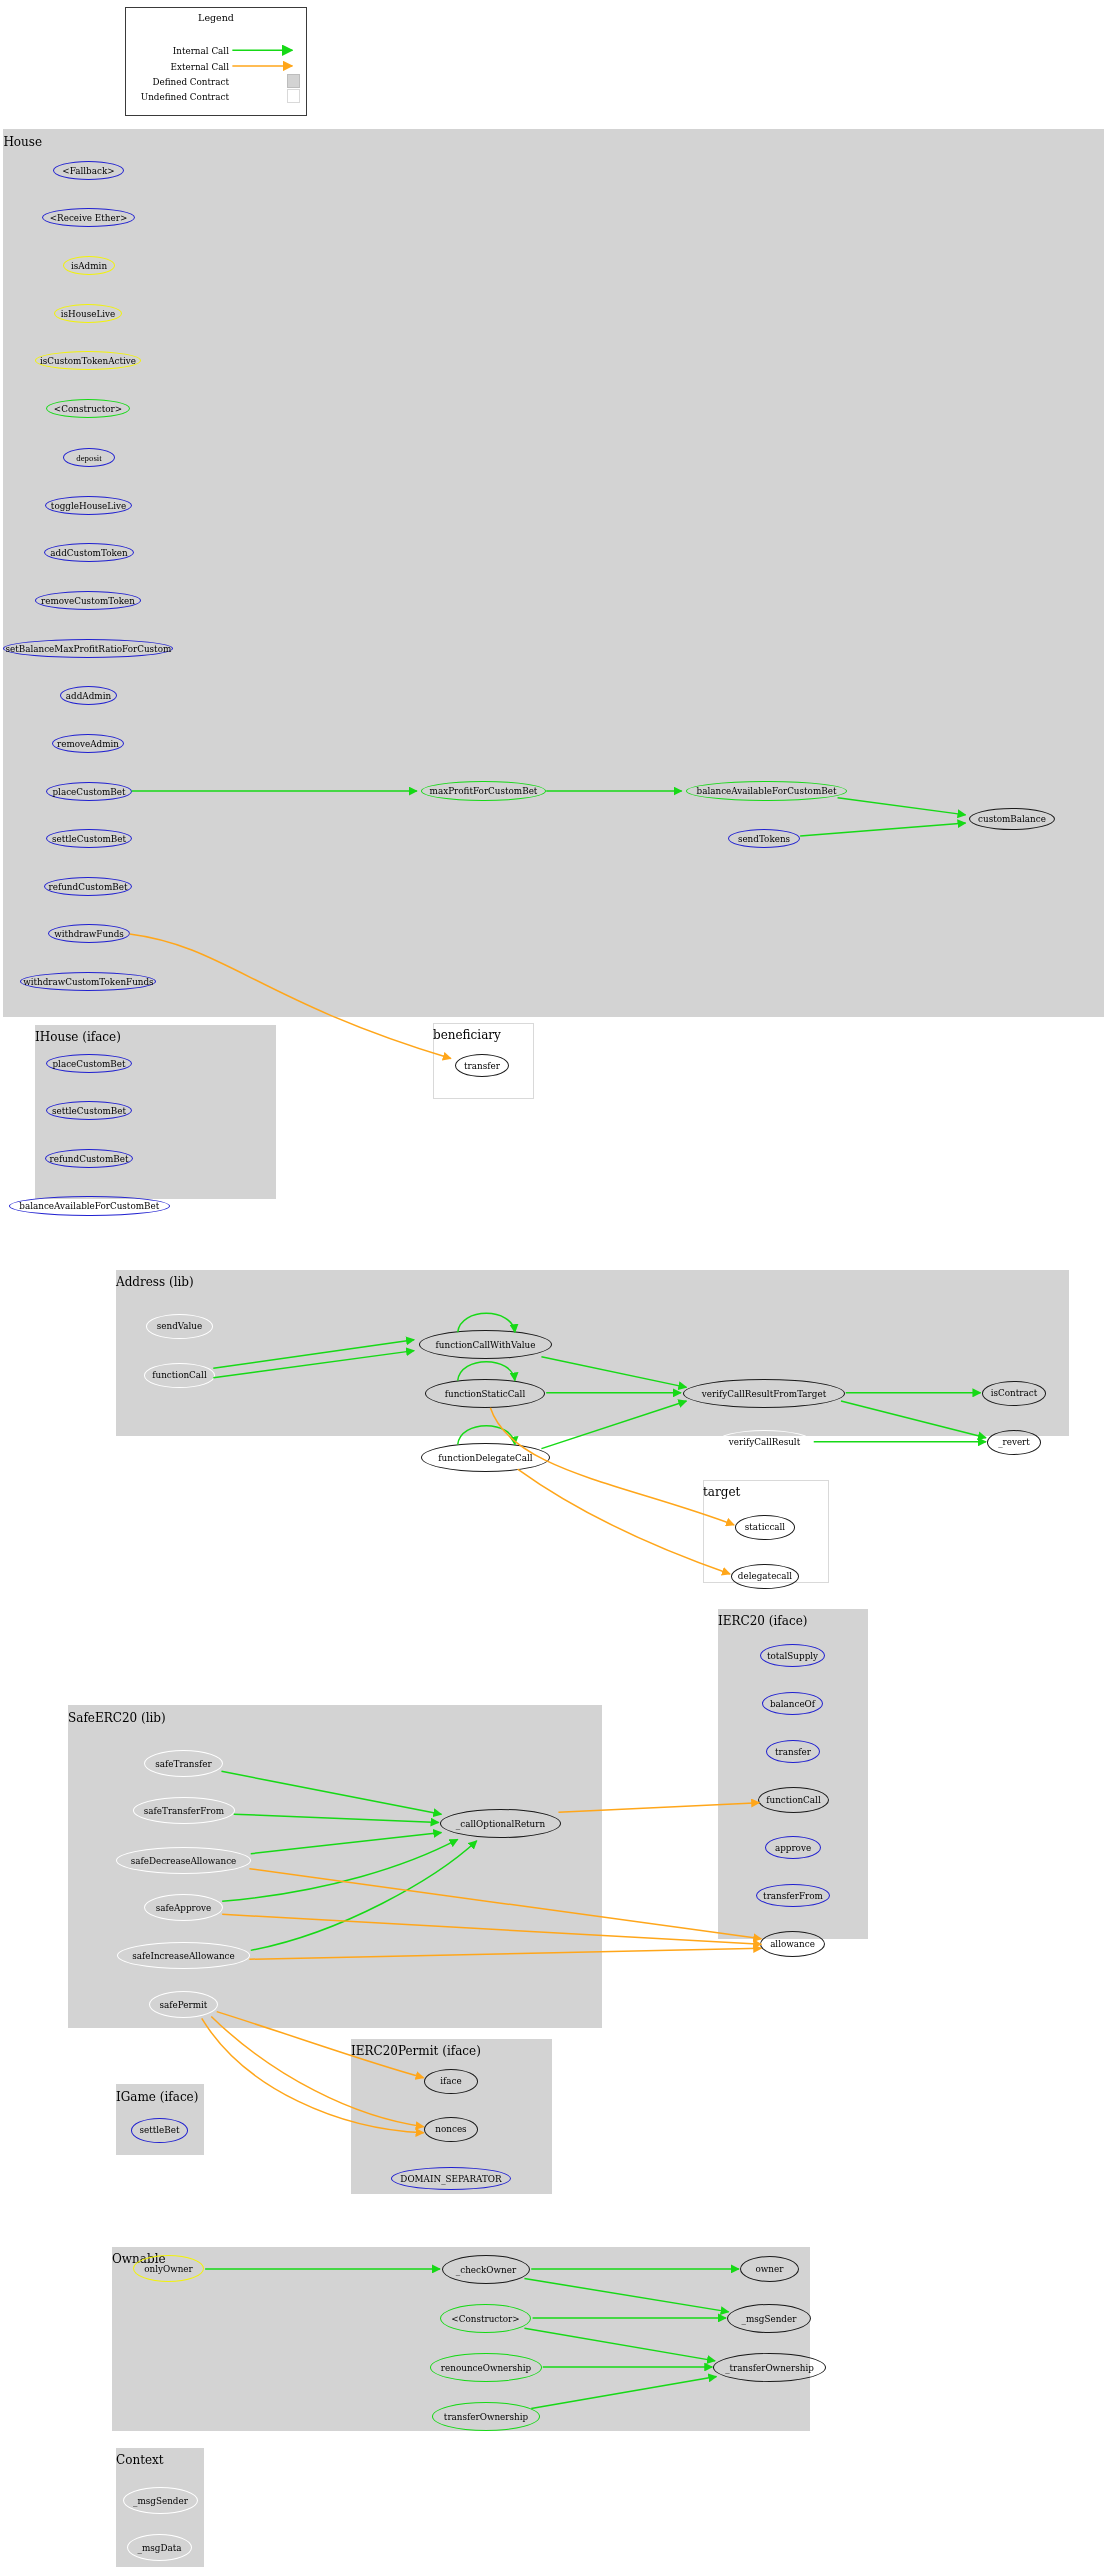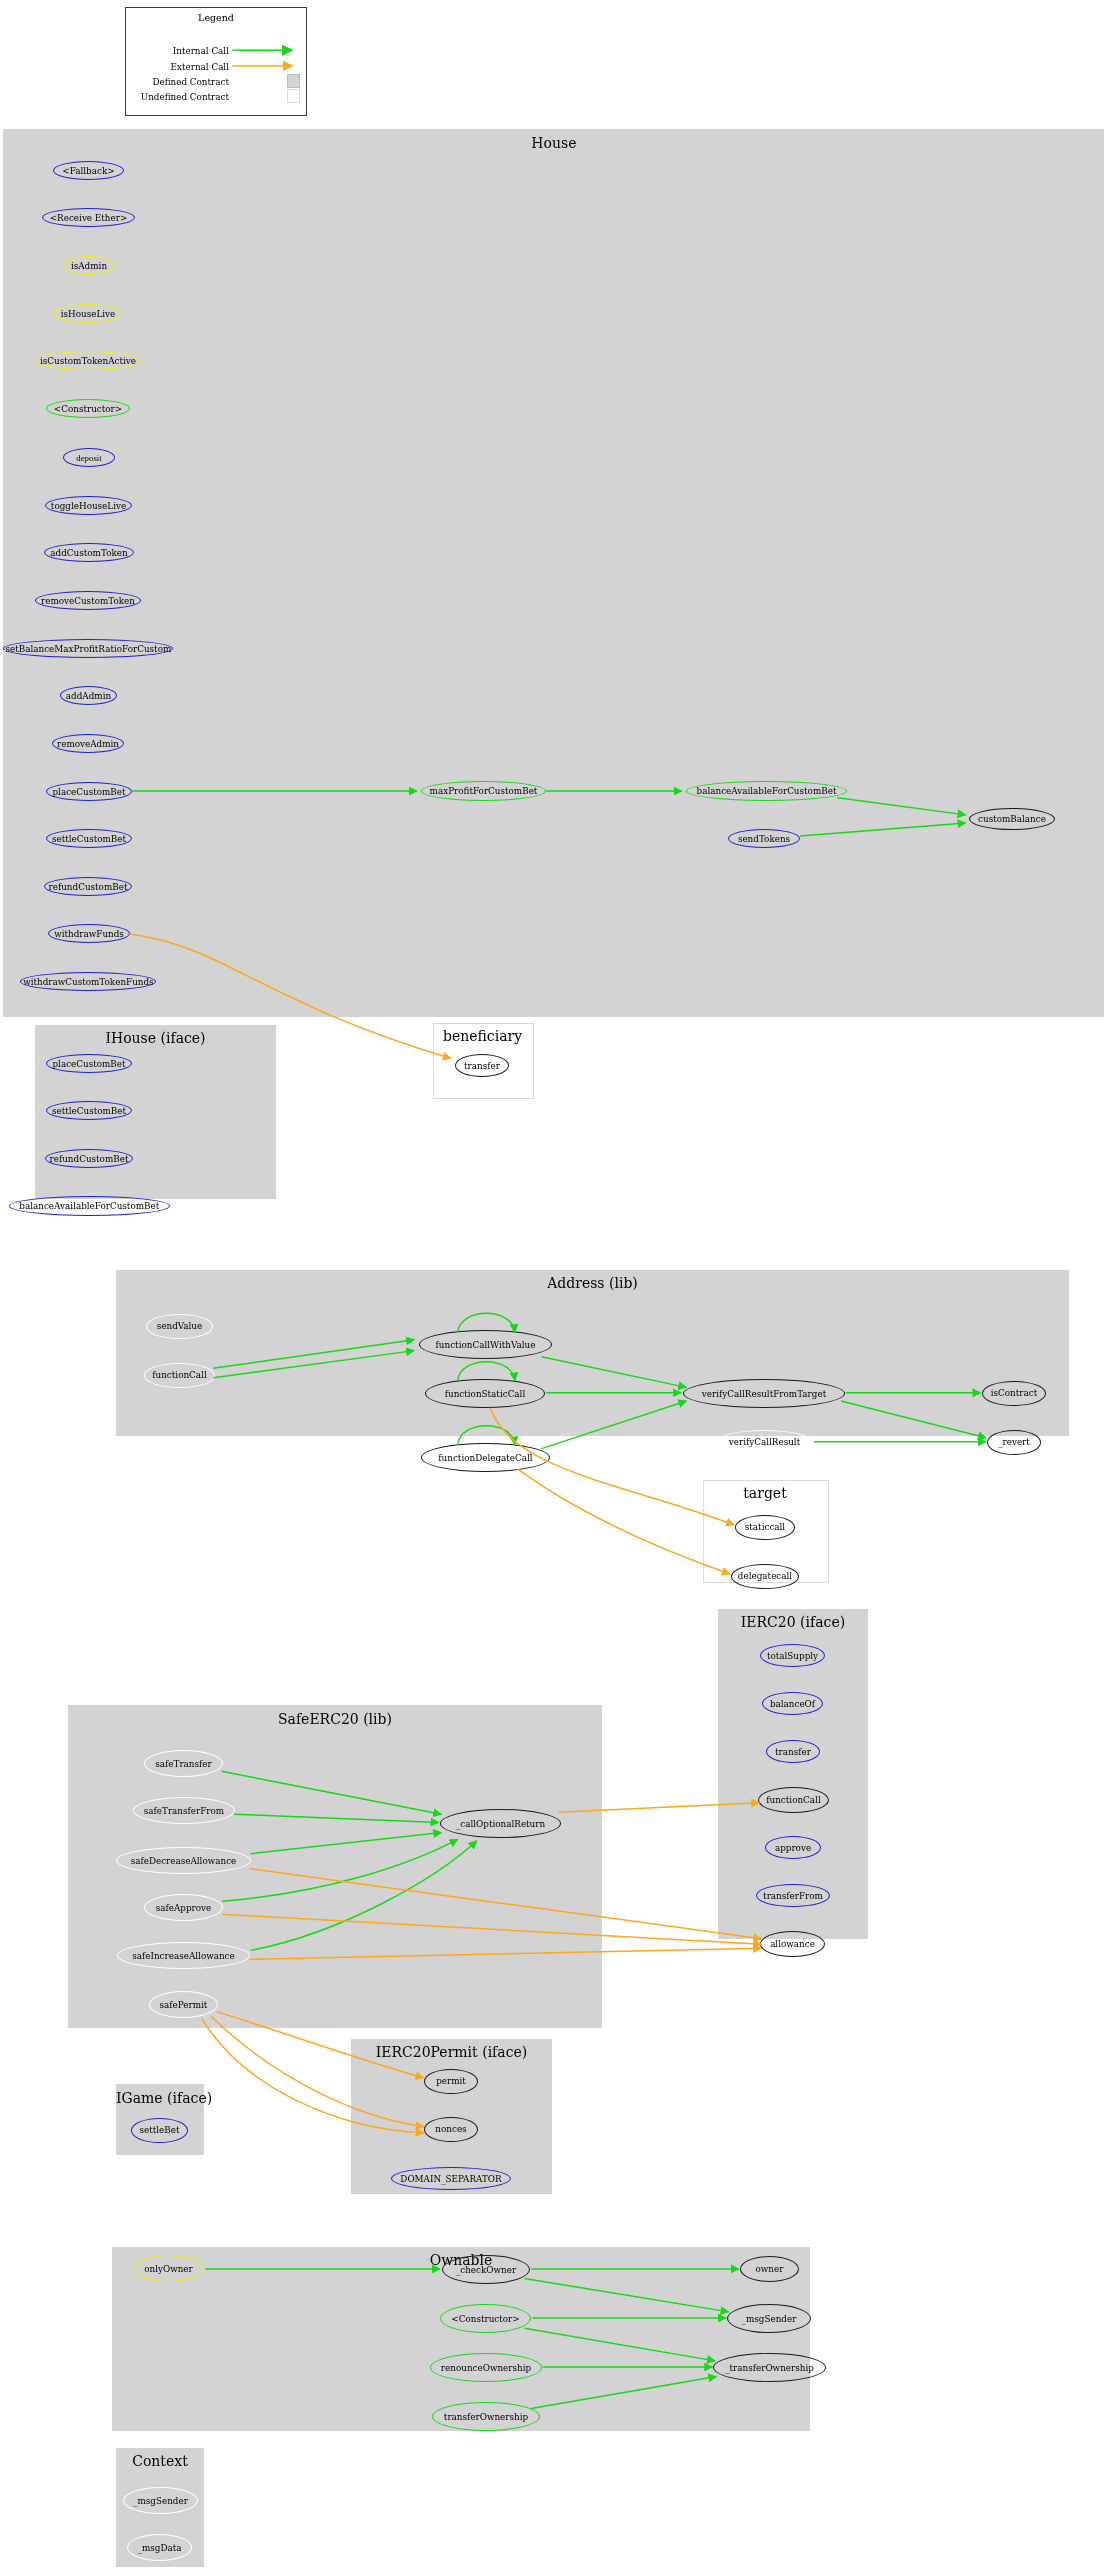--- a/index.html
+++ b/index.html
@@ -1,20 +1,20 @@
 <!DOCTYPE html>
 <html style="font-size:11px"><head>
 <meta charset="utf-8">
 <style>
   html,body{margin:0;padding:0;background:#ffffff;}
   body{font-family:"DejaVu Serif","Liberation Serif",serif;}
   #stage{position:relative;width:1121px;height:2576px;background:#ffffff;overflow:hidden;}
   .cluster{position:absolute;background:#d3d3d3;border:0;}
   .cluster.white{background:#ffffff;border:0.7px solid #d9d9d9;}
-  .cluster-title{position:absolute;left:0;right:6px;text-align:center;font-size:14px;color:#000;white-space:nowrap;}
+  .cluster-title{position:absolute;left:0;right:6px;font-size:12px;color:#000;white-space:nowrap;}
   .legendbox{position:absolute;background:#ffffff;border:1px solid #3a3a3a;margin-left:24px;}
   .legend-title{position:absolute;left:0;right:0;text-align:center;font-size:9.5px;color:#000;}
   .legend-label{position:absolute;text-align:right;font-size:8.8px;color:#000;white-space:nowrap;}
   .legend-swatch{position:absolute;width:11px;height:12.3px;}
   .sw-defined{background:#d3d3d3;border:0.7px solid #bdbdbd;}
   .sw-undefined{background:#ffffff;border:0.7px solid #d9d9d9;}
   .node{position:absolute;display:flex;align-items:center;justify-content:center;
         border-style:solid;border-width:1.1px;border-radius:50%;
         font-size:8.8px;color:#000;white-space:nowrap;background:transparent;
         box-sizing:border-box;}
@@ -219,21 +219,21 @@
       </div>
       <div class="node n-white" style="left: 149px; top: 1991px; width: 69px; height: 27px;">
         <span>safePermit</span>
       </div>
       <div class="node n-black" style="left: 440px; top: 1809px; width: 121px; height: 29px;">
         <span>_callOptionalReturn</span>
       </div>
       <div class="cluster" style="left: 351px; top: 2039px; width: 201px; height: 155px;"></div>
       <div class="cluster-title" style="left: 351px; width: 201px; top: 2044px; position: absolute;">IERC20Permit  (iface)</div>
       <div class="node n-black" style="left: 424px; top: 2069px; width: 54px; height: 24.5px;">
-        <span>permit</span>
+        <span>iface</span>
       </div>
       <div class="node n-black" style="left: 424px; top: 2117px; width: 54px; height: 24.5px;">
         <span>nonces</span>
       </div>
       <div class="node n-blue" style="left: 391px; top: 2167px; width: 120px; height: 23px;">
         <span>DOMAIN_SEPARATOR</span>
       </div>
       <div class="cluster" style="left: 116px; top: 2084px; width: 88px; height: 71px;"></div>
       <div class="cluster-title" style="left: 116px; width: 88px; top: 2090px; position: absolute;">IGame  (iface)</div>
       <div class="node n-blue" style="left: 131px; top: 2118px; width: 57px; height: 24.5px;">

